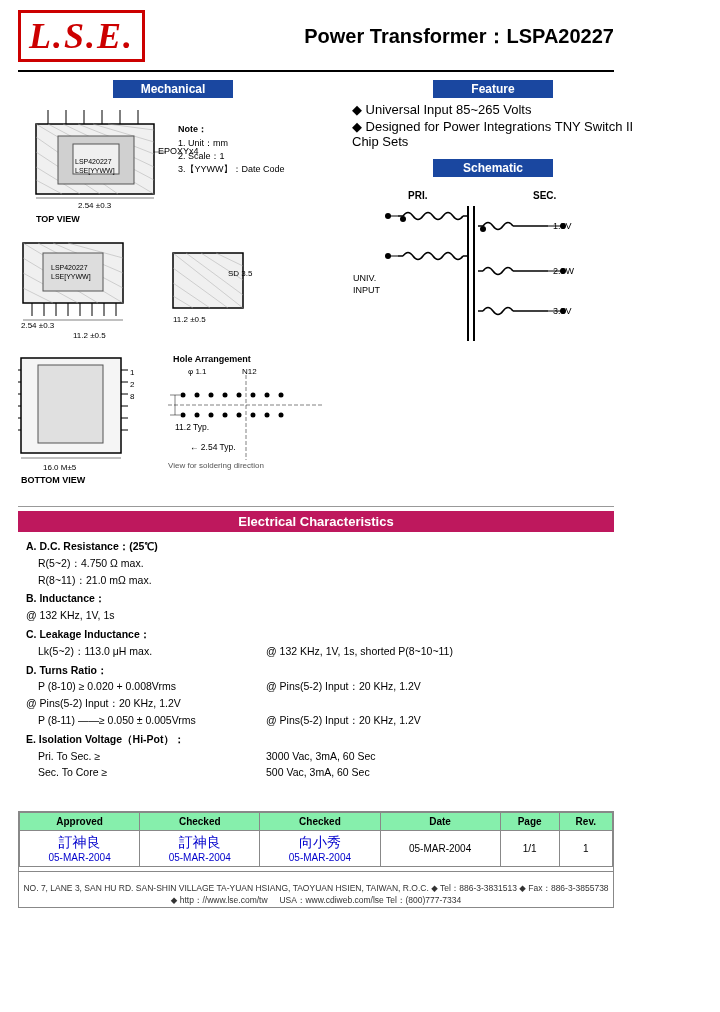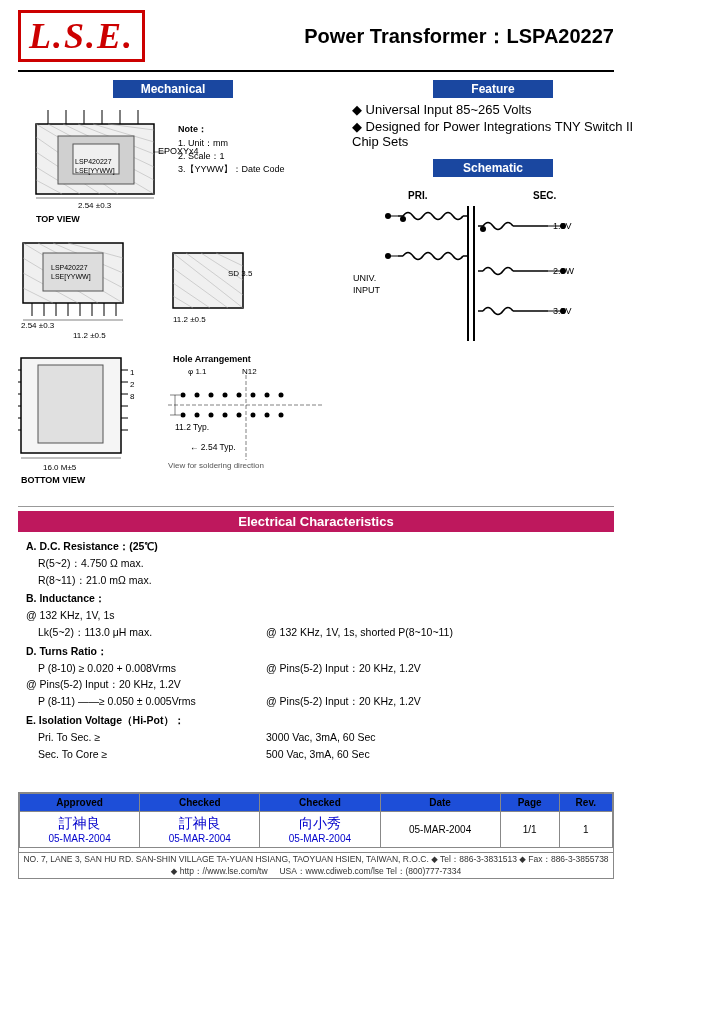--- a/index.html
+++ b/index.html
@@ -143,38 +143,38 @@
       border-collapse: collapse;
       font-size: 10px;
     }
     .footer-table th, .footer-table td {
       border: 1px solid #888;
       padding: 3px 6px;
       text-align: center;
     }
     .footer-table th {
       font-weight: bold;
-      background: #1d4ed8;
+      background: #86efac;
     }
     .signature-text {
       color: #0000cc;
       font-size: 14px;
       font-family: 'Courier New', monospace;
     }
     .footer-date {
       font-size: 10px;
       color: #0000cc;
     }
     .bottom-address {
       text-align: center;
       font-size: 8.5px;
       color: #333;
       margin-top: 4px;
       border-top: 1px solid #888;
-      padding-top: 1px;
+      padding-top: 11px;
     }
   </style>
 </head>
 <body>
 
 <div class="page">
 
   <div class="header">
     <div class="logo">L.S.E.</div>
     <div class="header-title">
@@ -434,20 +434,21 @@
 
       <div class="section-label">A. D.C. Resistance：(25℃)</div>
       <div style="padding-left:12px;">R(5~2)：4.750 Ω max.</div>
       <div style="padding-left:12px;">R(8~11)：21.0 mΩ max.</div>
 
       <div class="section-label">B. Inductance：</div>
       <div class="elec-row">
         <div>@ 132 KHz, 1V, 1s</div>
       </div>
 
+      <div class="section-label">C. Leakage Inductance：</div>
       <div class="elec-row">
         <div class="left-val" style="padding-left:12px;">Lk(5~2)：113.0 μH max.</div>
         <div>@ 132 KHz, 1V, 1s, shorted P(8~10~11)</div>
       </div>
 
       <div class="section-label">D. Turns Ratio：</div>
       <div class="elec-row">
         <div class="left-val" style="padding-left:12px;">P (8-10)   ≥  0.020 + 0.008Vrms</div>
         <div>@ Pins(5-2) Input：20 KHz, 1.2V</div>
       </div>

